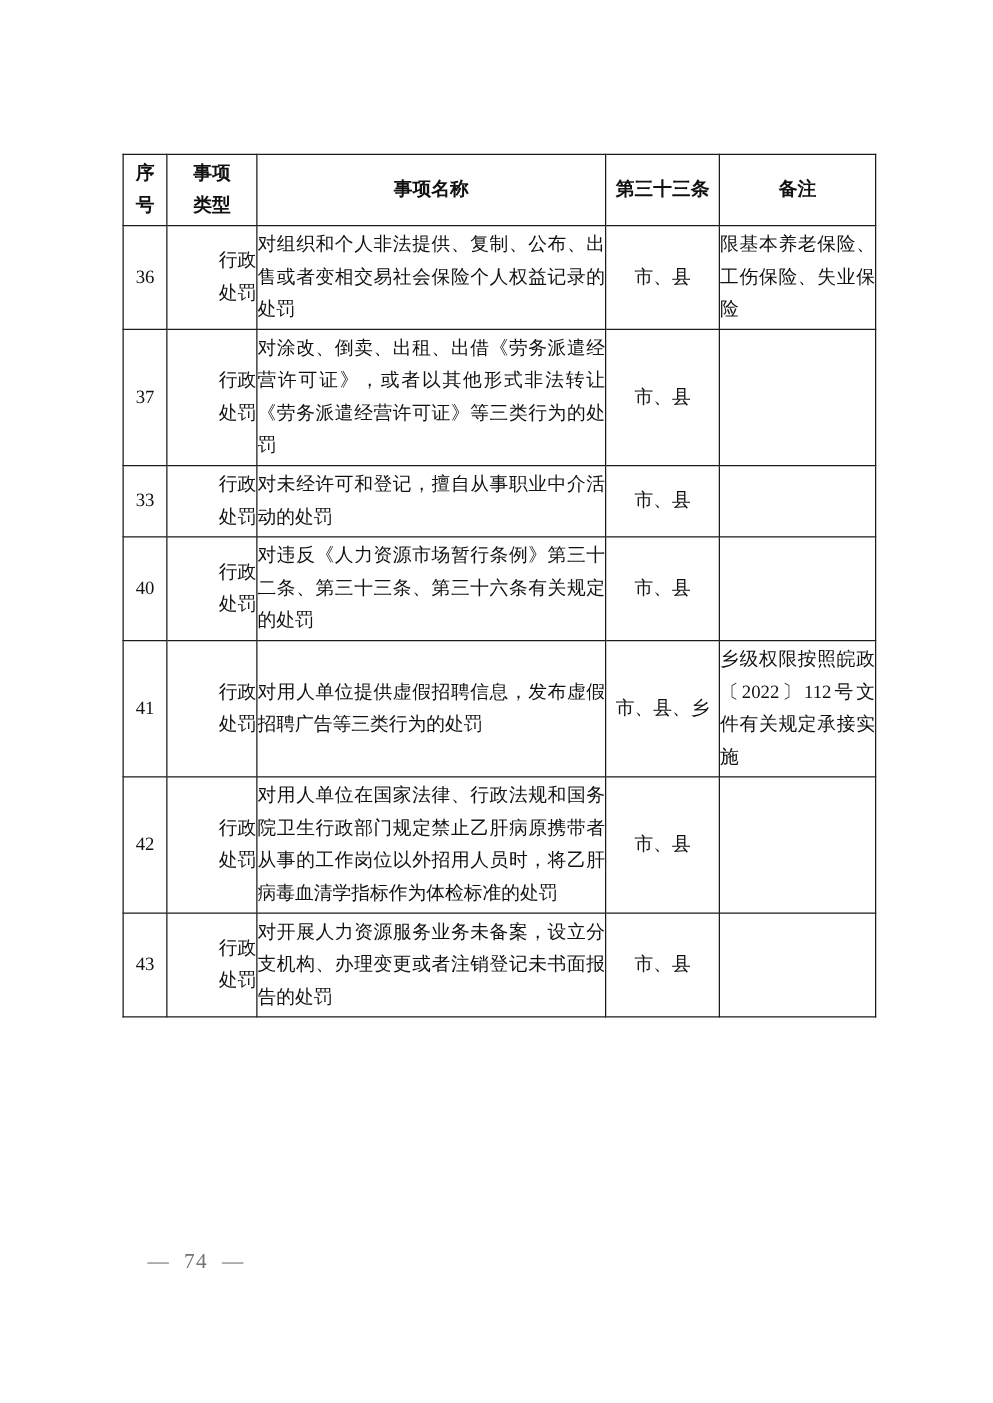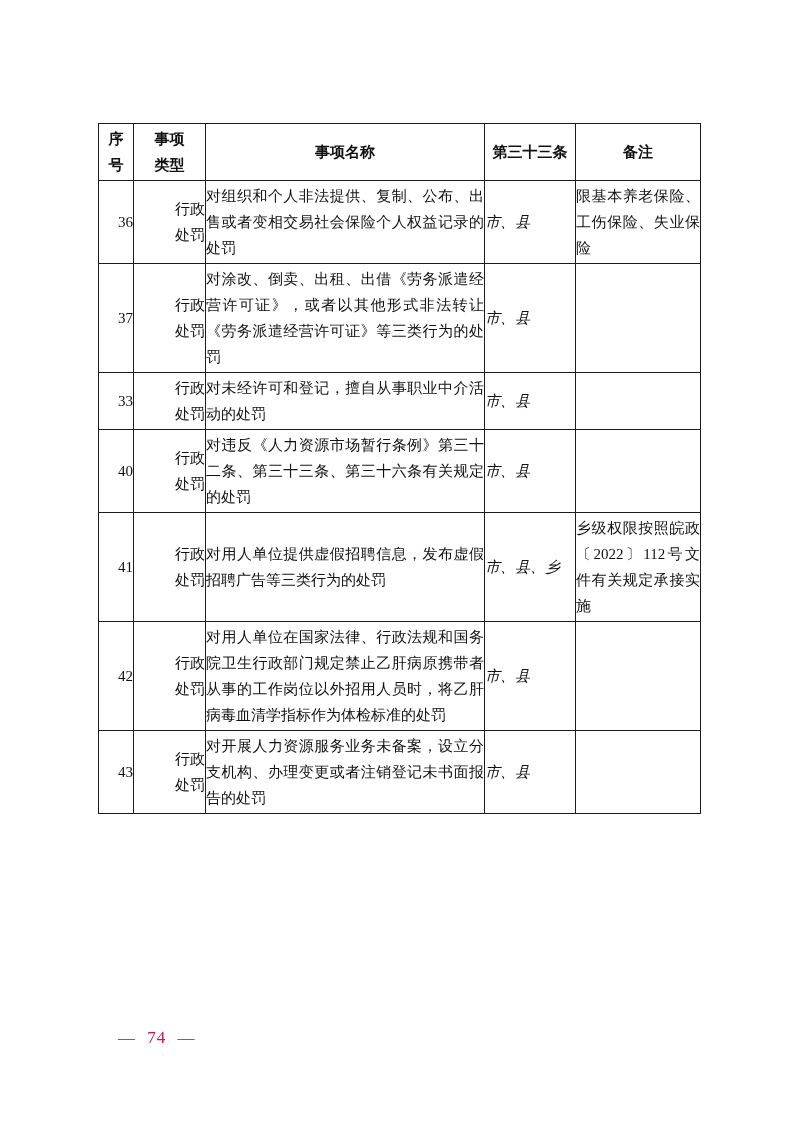--- a/index.html
+++ b/index.html
@@ -36,43 +36,42 @@
     padding: 2px 0;
     overflow: hidden;
   }
   table.items-table th {
     font-family: "Liberation Sans", sans-serif;
     font-weight: bold;
     text-align: center;
     white-space: pre-line;
   }
   td.cell-no {
-    text-align: right;
+    text-align: center;
   }
   td.cell-type {
     text-align: right;
     white-space: pre-line;
   }
   td.cell-name, td.cell-remark {
     text-align: justify;
     text-justify: inter-ideograph;
     padding: 2px 7px;
   }
   td.cell-level {
-    text-align: left;
-    font-style: italic;
+    text-align: center;
   }
   .page-footer {
     position: absolute;
     left: 118px;
-    top: 1028px;
+    top: 999px;
     font-size: 17px;
     letter-spacing: 1px;
     word-spacing: 6px;
-    color: #be185d;
+    color: #737373;
   }
 </style>
 </head>
 <body>
 
 <div class="doc-page">
 
   <table class="items-table">
     <colgroup>
       <col style="width:35px">

